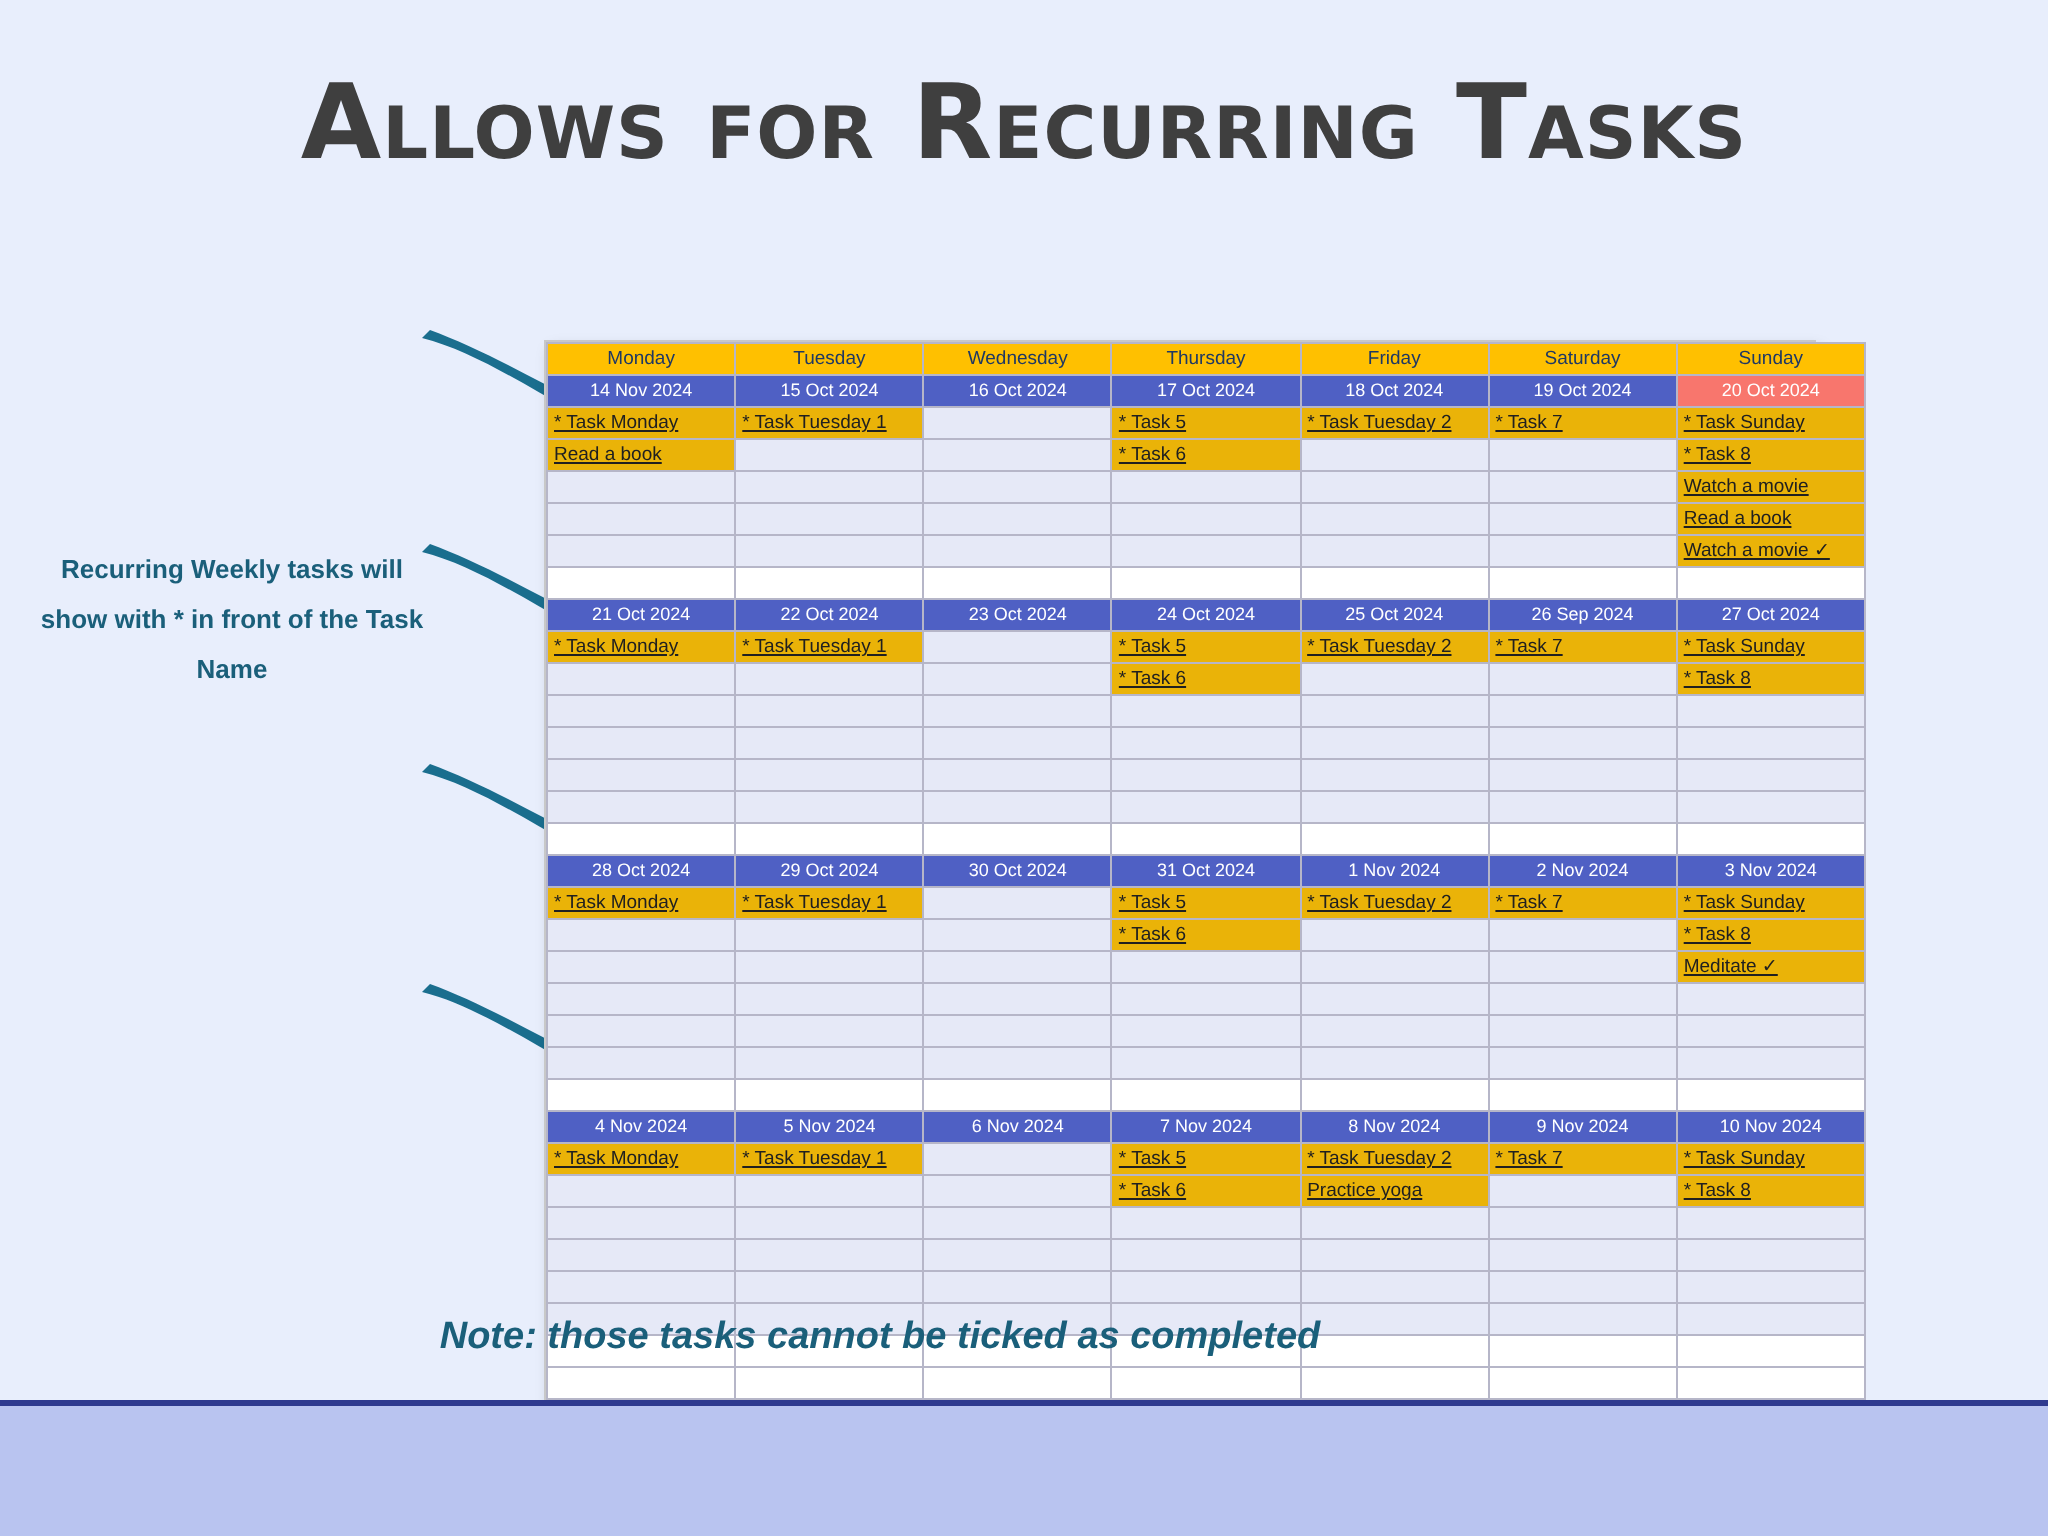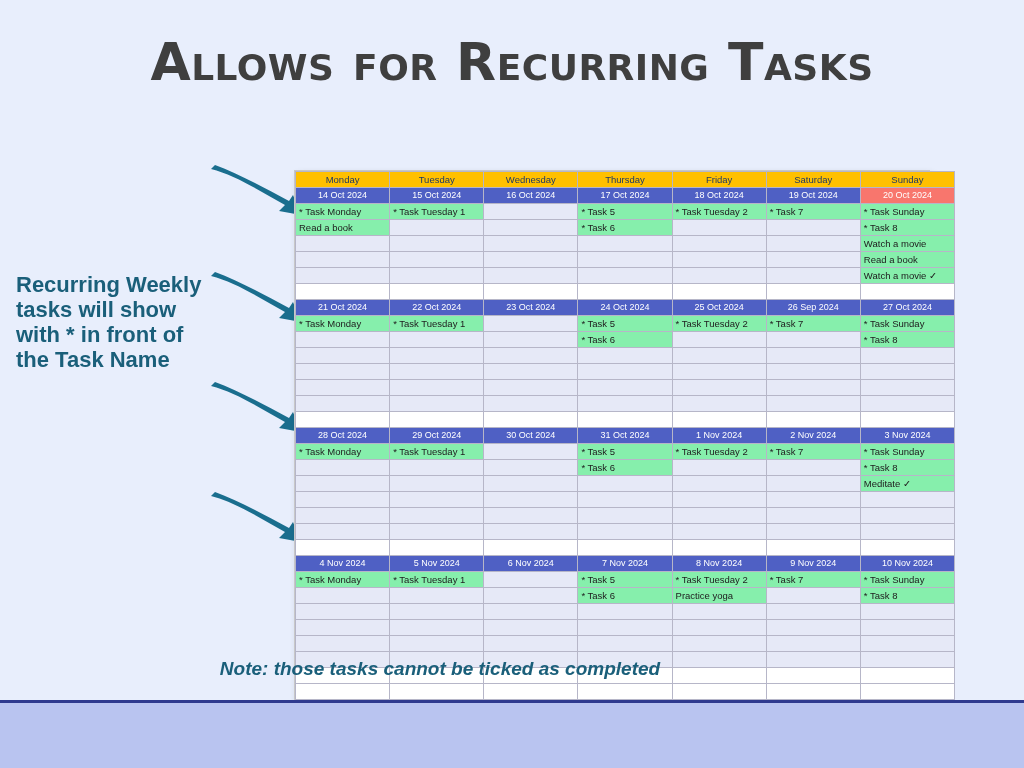--- a/index.html
+++ b/index.html
@@ -25,23 +25,24 @@
     font-size: 52px;
     letter-spacing: 0.5px;
     color: #3f3f3f;
     font-variant: small-caps;
     text-transform: none;
   }
   
   .left-note {
     position: absolute;
     left: 16px; top: 272px; width: 200px;
+    text-align: center;
     font-family: "Liberation Sans", sans-serif;
     font-weight: bold;
-    font-size: 22px;
+    font-size: 13px;
     line-height: 25px;
     color: #1a5f7a;
   }
   
   .bottom-note {
     position: absolute;
     left: 0; top: 658px; width: 880px;
     text-align: center;
     font-style: italic;
     font-weight: bold;
@@ -55,21 +56,21 @@
   }
   .bar-fill {
     position: absolute; left: 0; top: 703px;
     width: 1024px; height: 65px; background: #b9c4f0;
   }
   
   .arrow { position: absolute; }
   
   #sheet {
     position: absolute;
-    left: 294px; top: 170px;
+    left: 272px; top: 170px;
     width: 636px;
     background: #ffffff;
     border: 1px solid #c8c8c8;
     box-shadow: 3px 4px 7px rgba(0,0,0,0.18);
     padding: 0;
   }
   table.grid {
     border-collapse: collapse;
     width: 660px;
     table-layout: fixed;
@@ -99,23 +100,24 @@
     font-weight: bold;
     text-align: center;
     font-size: 9px;
     height: 16px;
   }
   td.datecell.today {
     background: #f8766d;
     color: #ffffff;
   }
   td.task {
-    background: #86efac;
+    background: #eab308;
     text-align: left;
     font-size: 9.5px;
+    text-decoration: underline;
   }
   td.blank {
     background: #e6e9f7;
   }
   td.empty {
     background: #ffffff;
     border-left: 1px solid #b6b6c8;
     border-right: 1px solid #b6b6c8;
     border-top: 1px solid #b6b6c8;
     border-bottom: 1px solid #b6b6c8;
@@ -152,21 +154,21 @@
           <th class="dayhdr">Tuesday</th>
           <th class="dayhdr">Wednesday</th>
           <th class="dayhdr">Thursday</th>
           <th class="dayhdr">Friday</th>
           <th class="dayhdr">Saturday</th>
           <th class="dayhdr">Sunday</th>
         </tr>
       </thead>
       <tbody id="grid-body">
           <tr>
-            <td class="datecell">14 Oct 2024</td>
+            <td class="datecell">14 Nov 2024</td>
             <td class="datecell">15 Oct 2024</td>
             <td class="datecell">16 Oct 2024</td>
             <td class="datecell">17 Oct 2024</td>
             <td class="datecell">18 Oct 2024</td>
             <td class="datecell">19 Oct 2024</td>
             <td class="datecell today">20 Oct 2024</td>
           </tr>
           <tr>
             <td class="task">* Task Monday</td>
             <td class="task">* Task Tuesday 1</td>

